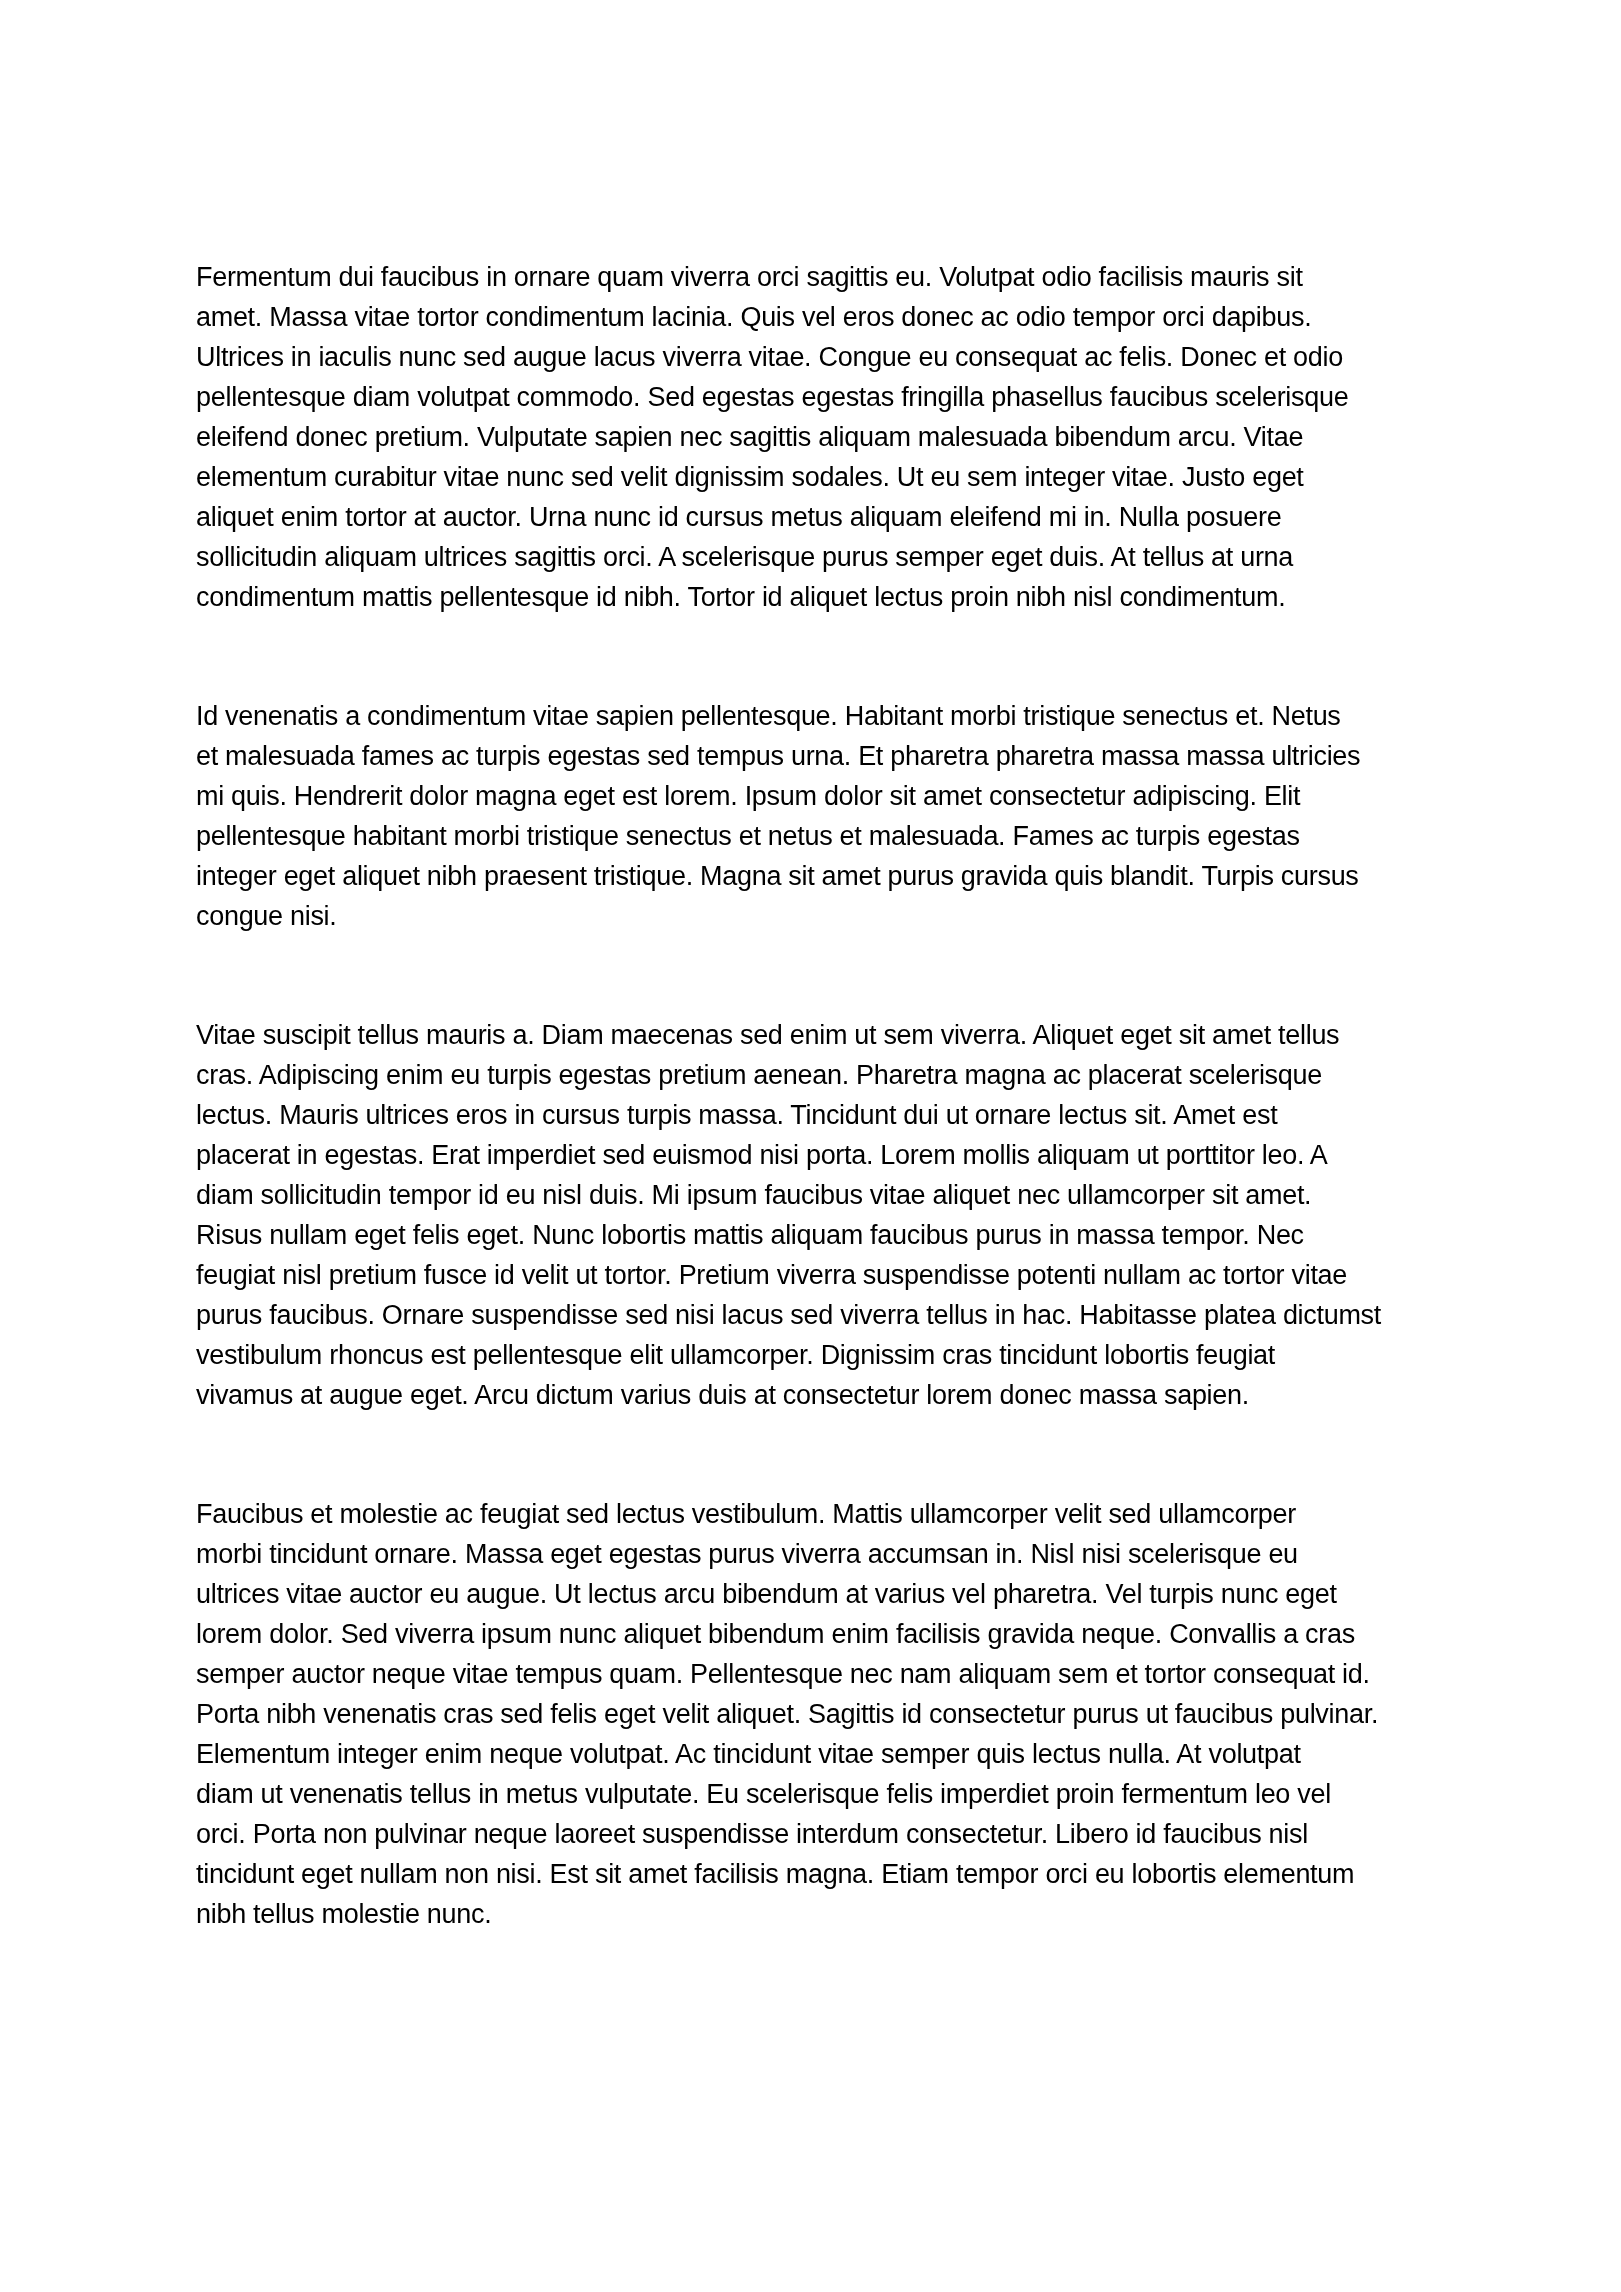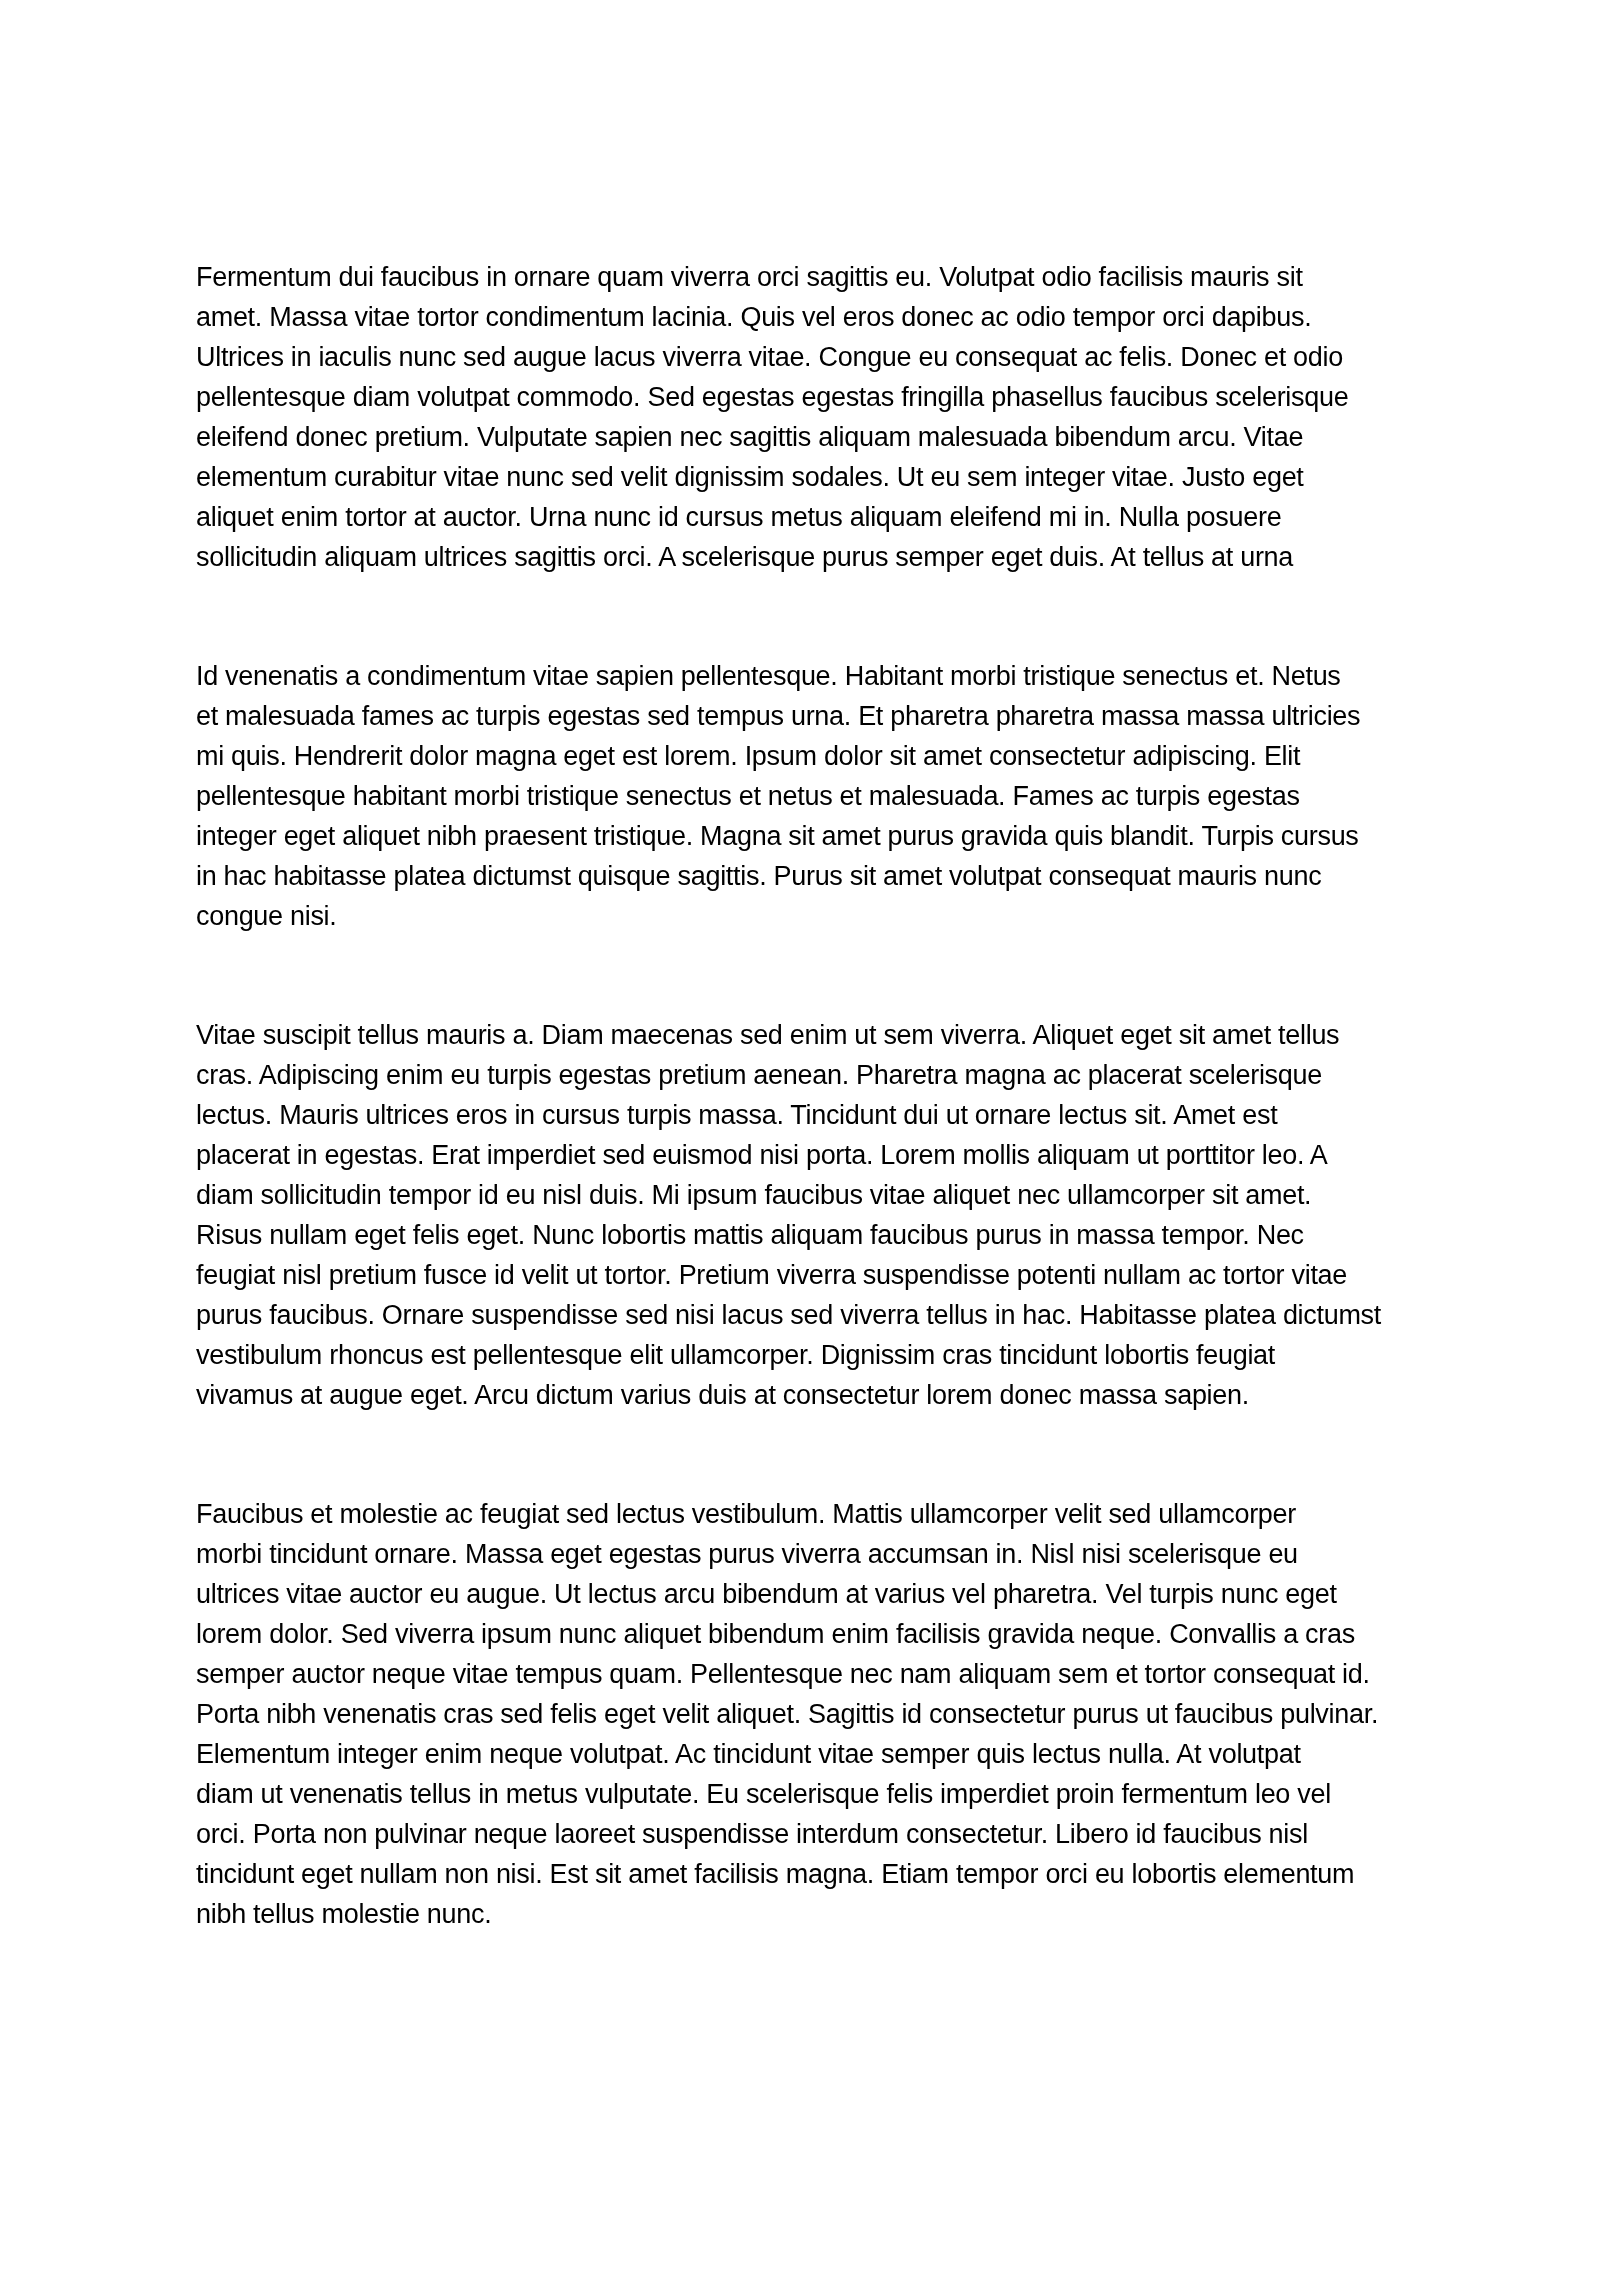--- a/index.html
+++ b/index.html
@@ -37,28 +37,28 @@
   <div>
       <div class="paragraph">
         <div class="line">Fermentum dui faucibus in ornare quam viverra orci sagittis eu. Volutpat odio facilisis mauris sit</div>
         <div class="line">amet. Massa vitae tortor condimentum lacinia. Quis vel eros donec ac odio tempor orci dapibus.</div>
         <div class="line">Ultrices in iaculis nunc sed augue lacus viverra vitae. Congue eu consequat ac felis. Donec et odio</div>
         <div class="line">pellentesque diam volutpat commodo. Sed egestas egestas fringilla phasellus faucibus scelerisque</div>
         <div class="line">eleifend donec pretium. Vulputate sapien nec sagittis aliquam malesuada bibendum arcu. Vitae</div>
         <div class="line">elementum curabitur vitae nunc sed velit dignissim sodales. Ut eu sem integer vitae. Justo eget</div>
         <div class="line">aliquet enim tortor at auctor. Urna nunc id cursus metus aliquam eleifend mi in. Nulla posuere</div>
         <div class="line">sollicitudin aliquam ultrices sagittis orci. A scelerisque purus semper eget duis. At tellus at urna</div>
+        <div class="line">condimentum mattis pellentesque id nibh. Tortor id aliquet lectus proin nibh nisl condimentum.</div>
       </div>
       <div class="paragraph">
         <div class="line">Id venenatis a condimentum vitae sapien pellentesque. Habitant morbi tristique senectus et. Netus</div>
         <div class="line">et malesuada fames ac turpis egestas sed tempus urna. Et pharetra pharetra massa massa ultricies</div>
         <div class="line">mi quis. Hendrerit dolor magna eget est lorem. Ipsum dolor sit amet consectetur adipiscing. Elit</div>
         <div class="line">pellentesque habitant morbi tristique senectus et netus et malesuada. Fames ac turpis egestas</div>
         <div class="line">integer eget aliquet nibh praesent tristique. Magna sit amet purus gravida quis blandit. Turpis cursus</div>
-        <div class="line">in hac habitasse platea dictumst quisque sagittis. Purus sit amet volutpat consequat mauris nunc</div>
         <div class="line">congue nisi.</div>
       </div>
       <div class="paragraph">
         <div class="line">Vitae suscipit tellus mauris a. Diam maecenas sed enim ut sem viverra. Aliquet eget sit amet tellus</div>
         <div class="line">cras. Adipiscing enim eu turpis egestas pretium aenean. Pharetra magna ac placerat scelerisque</div>
         <div class="line">lectus. Mauris ultrices eros in cursus turpis massa. Tincidunt dui ut ornare lectus sit. Amet est</div>
         <div class="line">placerat in egestas. Erat imperdiet sed euismod nisi porta. Lorem mollis aliquam ut porttitor leo. A</div>
         <div class="line">diam sollicitudin tempor id eu nisl duis. Mi ipsum faucibus vitae aliquet nec ullamcorper sit amet.</div>
         <div class="line">Risus nullam eget felis eget. Nunc lobortis mattis aliquam faucibus purus in massa tempor. Nec</div>
         <div class="line">feugiat nisl pretium fusce id velit ut tortor. Pretium viverra suspendisse potenti nullam ac tortor vitae</div>

